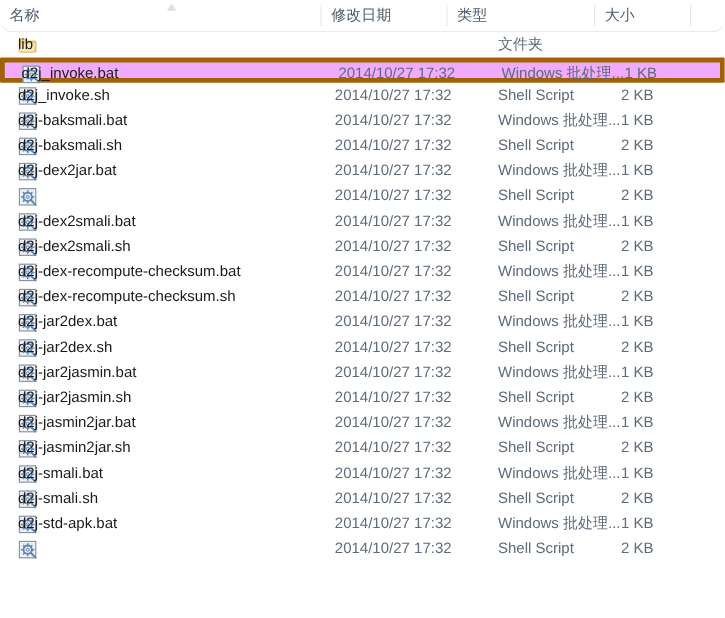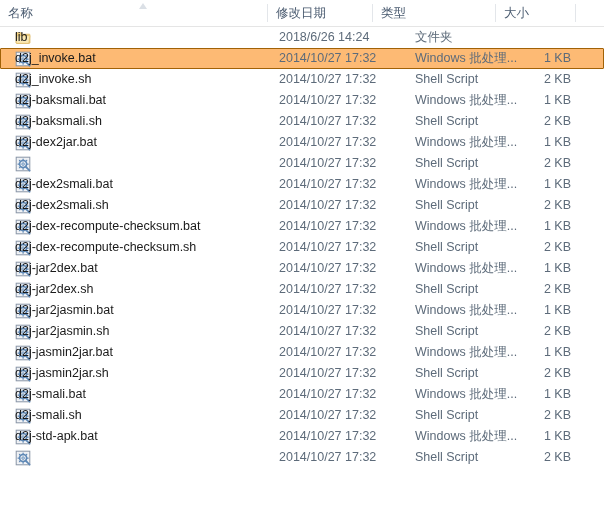--- a/index.html
+++ b/index.html
@@ -17,20 +17,21 @@
     position: relative;
   }
 
   
   #col-header {
     position: relative;
     height: 27px;
     background: #ffffff;
     border-bottom: 1px solid #e5e5e5;
     box-sizing: border-box;
+    border-radius: 11px;
   }
   .hdr-cell {
     position: absolute;
     top: 0;
     height: 26px;
     line-height: 26px;
     color: #4a5b70;
     font-size: 12.5px;
     padding-left: 8px;
     box-sizing: border-box;
@@ -65,22 +66,22 @@
     background: #ffffff;
   }
   .row {
     position: relative;
     height: 21px;
     box-sizing: border-box;
     border: 1px solid transparent;
     white-space: nowrap;
   }
   .row.selected {
-    background: #fdba74;
-    border: 1px solid #a16207;
+    background: #f0abfc;
+    border: 4px solid #a16207;
     border-radius: 1px;
   }
   .cell {
     position: absolute;
     top: 0;
     height: 19px;
     line-height: 19px;
     font-size: 12.5px;
     overflow: hidden;
     white-space: nowrap;
@@ -98,21 +99,21 @@
   }
   .c-type {
     left: 414px;
     width: 110px;
     color: #5d6b7a;
   }
   .c-size {
     left: 490px;
     width: 80px;
     color: #5d6b7a;
-    text-align: right;
+    text-align: center;
   }
 
   
   .icon {
     position: absolute;
     left: 14px;
     top: 2px;
     width: 16px;
     height: 16px;
     display: block;
@@ -153,21 +154,20 @@
 
 </div>
 
 <div id="file-list">
     <div class="row">
       <svg class="icon ico-folder" viewBox="0 0 16 16">
         <path d="M1 3.5 A0.8 0.8 0 0 1 1.8 2.7 H6 L7.4 4.2 H14.2 A0.8 0.8 0 0 1 15 5 V12.6 A0.8 0.8 0 0 1 14.2 13.4 H1.8 A0.8 0.8 0 0 1 1 12.6 Z" fill="#f3d27f" stroke="#d8b25c" stroke-width="0.7"></path>
         <path d="M2.6 5.6 H14.1 A0.7 0.7 0 0 1 14.8 6.4 L13.9 12.6 A0.8 0.8 0 0 1 13.1 13.3 H1.9 A0.7 0.7 0 0 1 1.2 12.5 L2 6.3 A0.75 0.75 0 0 1 2.6 5.6 Z" fill="#fbe9b4" stroke="#ddb968" stroke-width="0.65"></path>
       </svg>
       <div class="cell c-name">lib</div>
-      <div class="cell c-date">2018/6/26 14:24</div>
       <div class="cell c-type">文件夹</div>
       <div class="cell c-size"></div>
     </div>
     <div class="row selected">
       <svg class="icon ico-script" viewBox="0 0 16 16">
         <rect x="1.2" y="1.2" width="13.6" height="13.6" fill="#f2f4f7" stroke="#8894a6" stroke-width="1"></rect>
         <g fill="none" stroke="#dfe4ea" stroke-width="0.7">
           <path d="M2.6 3.2 H13.4 M2.6 5 H13.4 M2.6 6.8 H13.4 M2.6 8.6 H13.4 M2.6 10.4 H13.4 M2.6 12.2 H13.4"></path>
         </g>
         <g transform="translate(8.1,8.1)">

